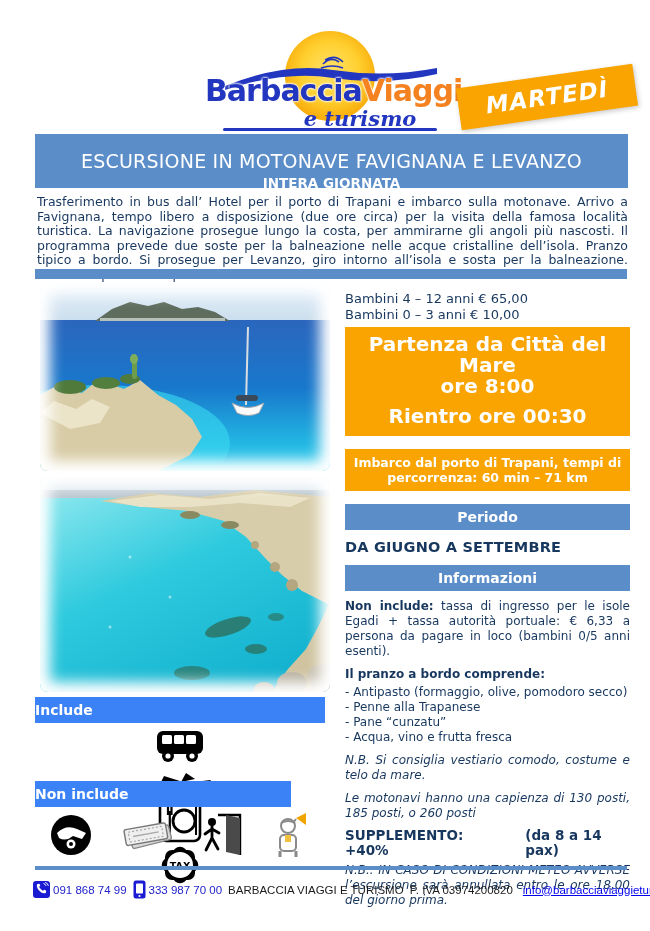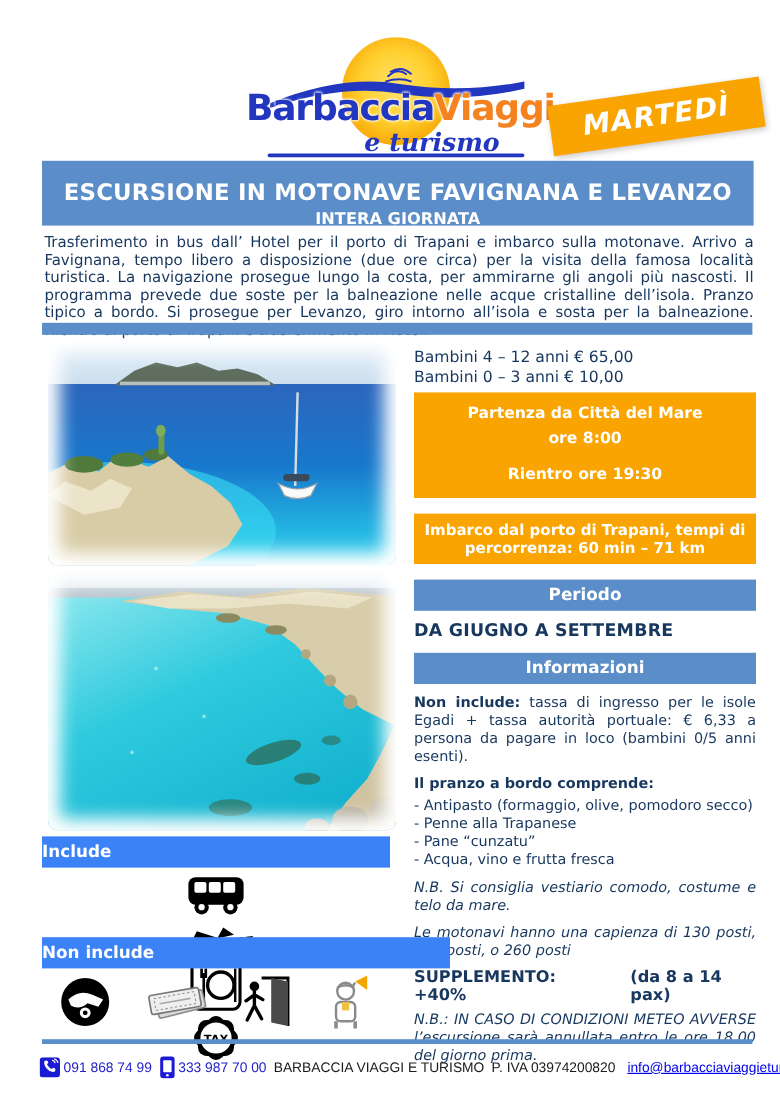--- a/index.html
+++ b/index.html
@@ -39,21 +39,21 @@
   .ribbon span {
     color:#fff; font-weight:bold; font-style:italic; font-size:23px; letter-spacing:1px;
   }
 
   
   .titlebar {
     left:35px; top:134px; width:593px; height:54px; background:#5b8dc9;
     display:flex; flex-direction:column; align-items:center; justify-content:center;
     color:#fff; text-align:center;
   }
-  .titlebar .t1 { font-size:19px; font-weight:bold; letter-spacing:.2px;margin-top:19px; }
+  .titlebar .t1 { font-size:19px; font-weight:normal; letter-spacing:.2px;margin-top:19px; }
   .titlebar .t2 { font-size:13.5px; font-weight:bold; margin-top:3px; }
 
   
   .intro {
     left:37px; top:195px; width:591px;
     font-size:12.5px; line-height:14.6px; text-align:justify;
   }
 
   .divider-thick { left:35px; top:269px; width:592px; height:10px; background:#5b8dc9; }
   .divider-thin  { left:35px; top:866px; width:592px; height:4px;  background:#5b8dc9; }
@@ -71,21 +71,21 @@
   .pricebar {
     height:50px; background:#f9a400; color:#fff;
     display:flex; align-items:center; padding:0 10px 0 12px; white-space:nowrap;
   }
   .pricebar .big { font-size:25px; font-weight:bold; }
   .pricebar .per { font-size:12px; font-weight:bold; margin-left:7px; position:relative; top:4px;}
   .pricebar .min { font-size:12px; margin-left:auto; position:relative; top:3px;}
   .children { margin-top:7px; font-size:13px; line-height:15.5px; }
   .departure {
     margin-top:5px; background:#f9a400; color:#fff; text-align:center;
-    padding:7px 4px 9px; font-size:13px; font-weight:bold; line-height:21px;
+    padding:7px 4px 9px; font-size:20px; font-weight:bold; line-height:21px;
   }
   .departure .l3 { margin-top:9px; }
   .boarding {
     margin-top:13px; background:#f9a400; color:#fff; text-align:center;
     padding:6px 8px; font-size:12.5px; font-weight:bold; line-height:15px;
   }
   .bluebar {
     margin-top:13px; background:#5b8dc9; color:#fff; text-align:center;
     height:26px; line-height:26px; font-size:14px; font-weight:bold;
   }
@@ -98,21 +98,21 @@
   .infoblock .italic { font-style:italic; }
   .supplement { margin-top:7px; font-size:13.5px; font-weight:bold; display:flex; }
   .supplement .pax { margin-left:28px; }
 
   
   .incbar {
     background:#3b82f6; color:#fff; text-align:left;
     height:26px; line-height:26px; font-size:14px; font-weight:bold;
   }
   .incbar1 { left:35px; top:697px; width:290px; }
-  .incbar2 { left:35px; top:781px; width:340px; }
+  .incbar2 { left:35px; top:781px; width:256px; }
   .iconrow { left:35px; width:290px; height:50px; display:flex; align-items:center; justify-content:space-around; }
   .iconrow1 { top:725px;flex-direction:column; }
   .iconrow2 { top:810px; }
   .icon svg { display:block; }
 
   
   .footer {
     left:33px; top:880px; width:607px; display:flex; align-items:center;
     font-size:11.5px; white-space:nowrap; color:#1a1a1a;
     font-family:"Liberation Sans","DejaVu Sans",sans-serif;
@@ -225,21 +225,21 @@
 
 
   <div class="children">
     <div>Bambini 4 – 12 anni € 65,00</div>
     <div>Bambini 0 – 3  anni  € 10,00</div>
   </div>
 
   <div class="departure">
     <div>Partenza da Città del Mare</div>
     <div>ore 8:00</div>
-    <div class="l3">Rientro ore 19:30</div>
+    <div class="l3">Rientro ore 00:30</div>
   </div>
 
   <div class="boarding">Imbarco dal porto di Trapani, tempi di percorrenza: 60 min – 71 km</div>
 
   <div class="bluebar">Periodo</div>
   <div class="period-value">DA GIUGNO A SETTEMBRE</div>
 
   <div class="bluebar" style="margin-top:10px;">Informazioni</div>
 
   <div class="infoblock">

